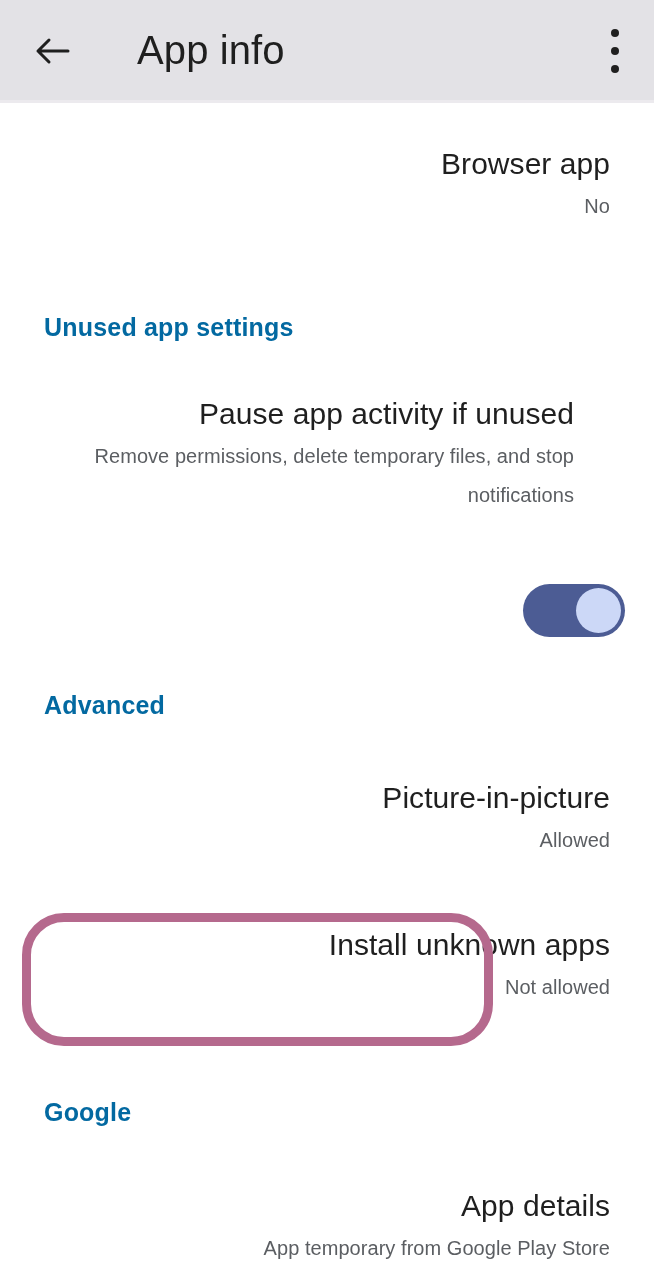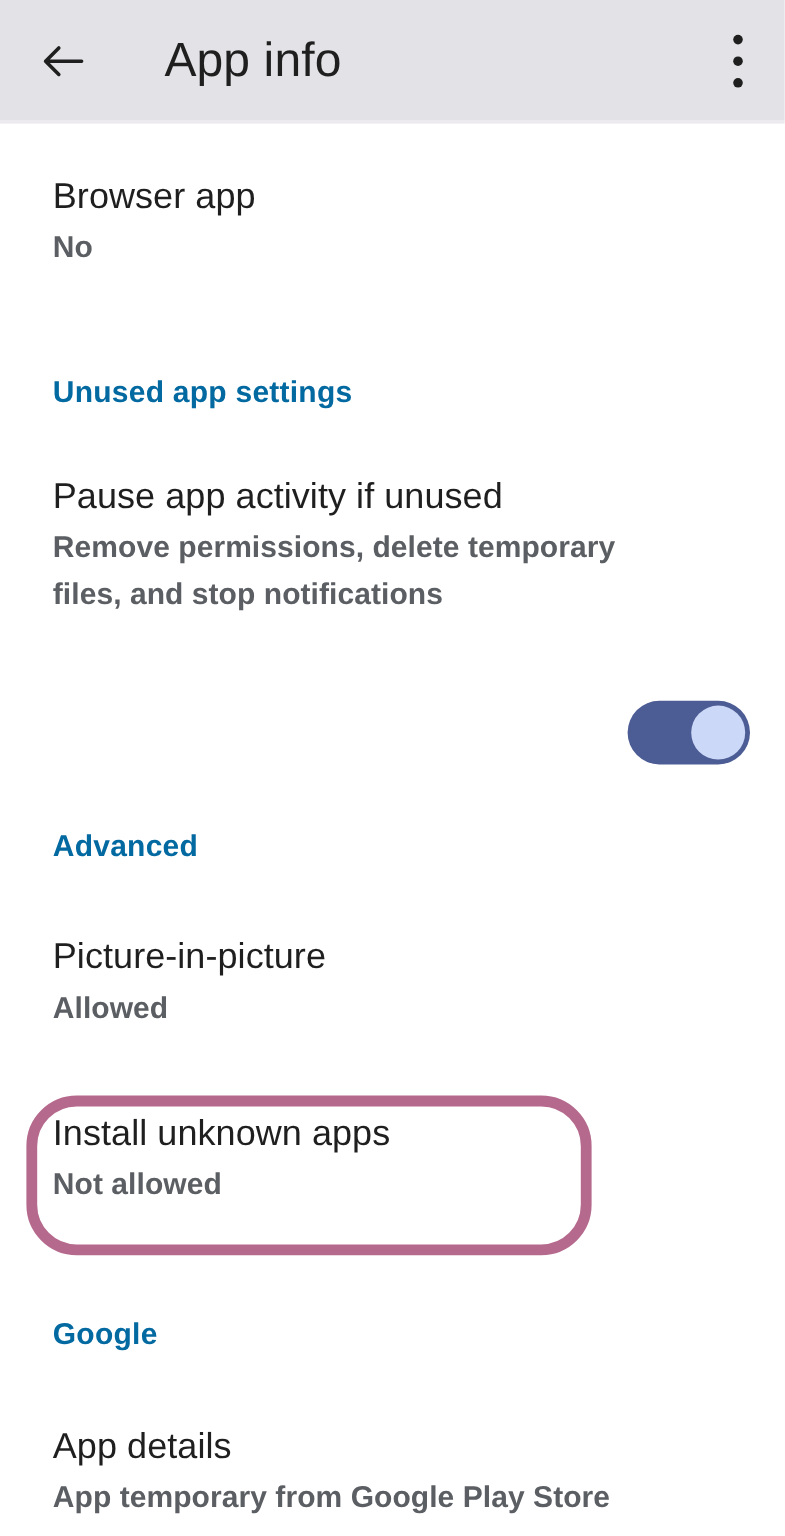--- a/index.html
+++ b/index.html
@@ -78,57 +78,57 @@
     margin: 5px 0;
   }
 
   
   .content {
     position: absolute;
     left: 0;
     top: 103px;
     width: 654px;
     height: 1177px;
+    text-align: right;
   }
 
   .pref {
     position: absolute;
     left: 0;
     width: 654px;
     box-sizing: border-box;
     padding: 0 44px;
   }
   .pref-title {
     font-size: 30px;
     line-height: 47px;
     color: #1f1f1f;
     letter-spacing: 0.05px;
   }
   .pref-summary {
-    font-size: 25px;
+    font-size: 20px;
     line-height: 39px;
     color: #5b5e62;
     letter-spacing: 0.05px;
-    font-weight: bold;
   }
 
   .section-header {
     position: absolute;
     left: 44px;
     font-size: 25px;
     font-weight: bold;
     color: #0369a1;
     letter-spacing: 0.2px;
     white-space: nowrap;
   }
 
   
   #row-browser { top: 37px; }
   #header-unused { top: 210px; }
-  #row-pause { top: 287px; padding-right: 100px; }
+  #row-pause { top: 287px; padding-right: 80px; }
   #header-advanced { top: 588px; }
   #row-pip { top: 671px; }
   #row-install { top: 818px; }
   #header-store { top: 995px; }
   #row-appdetails { top: 1079px; }
 
   
   .toggle {
     position: absolute;
     left: 523px;

